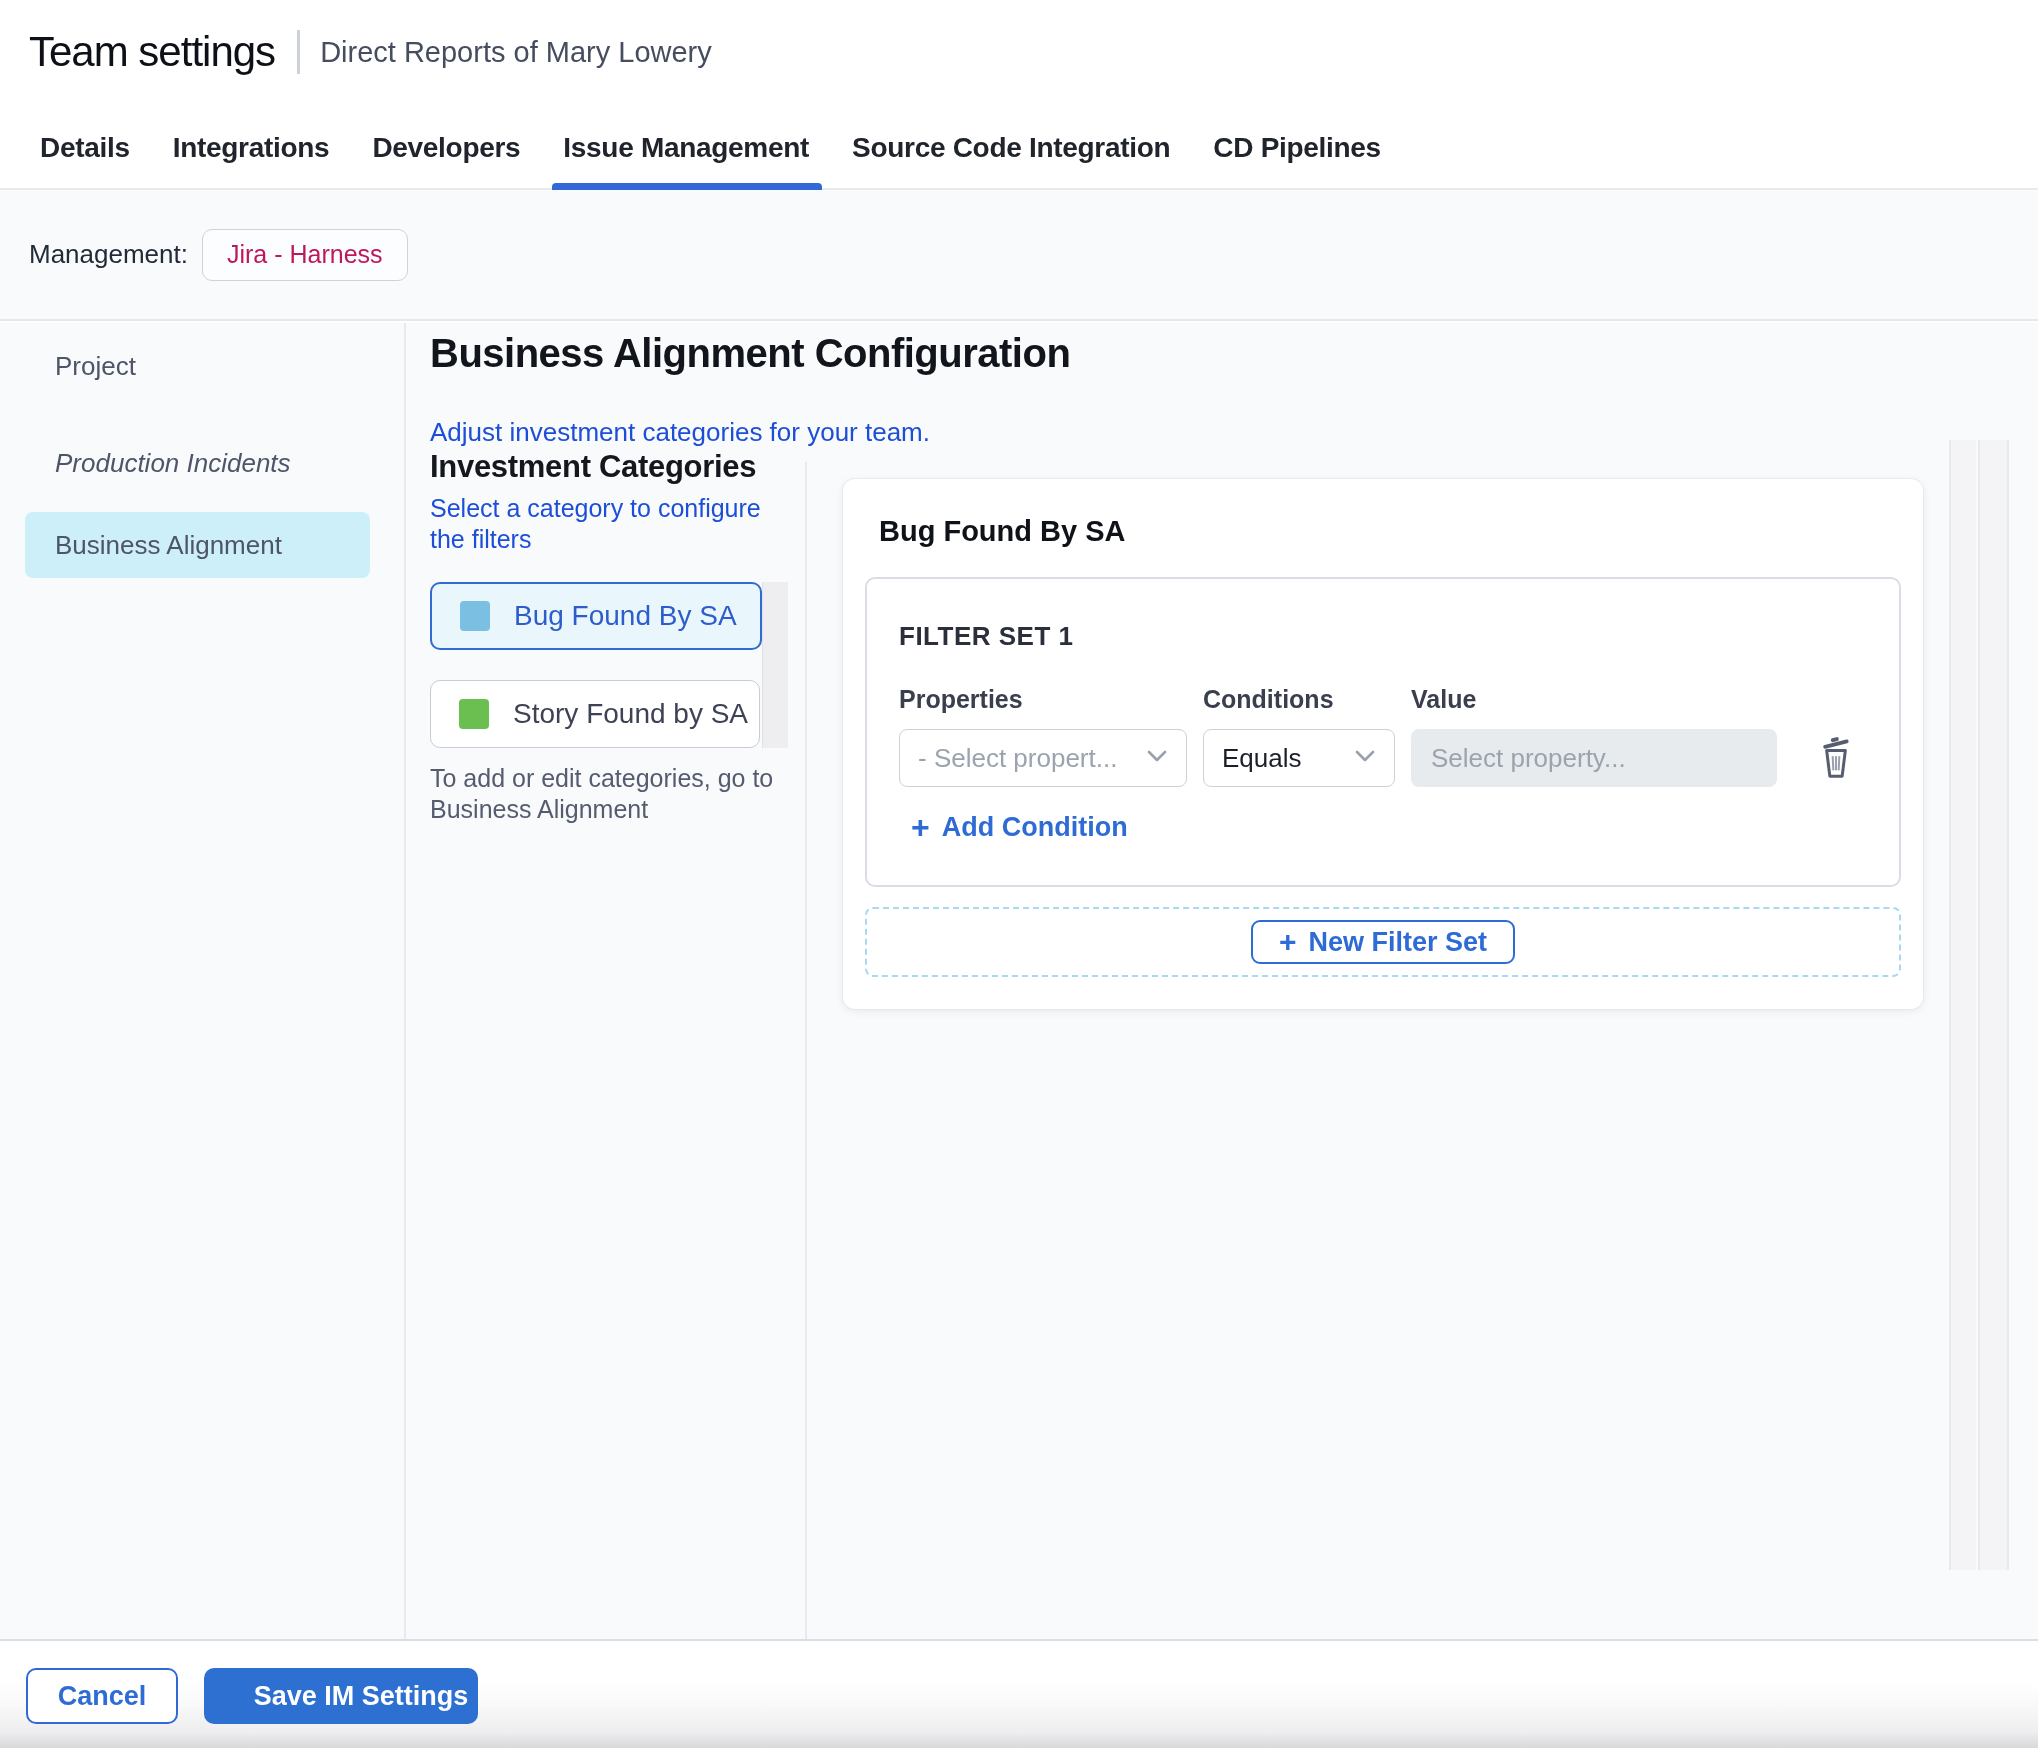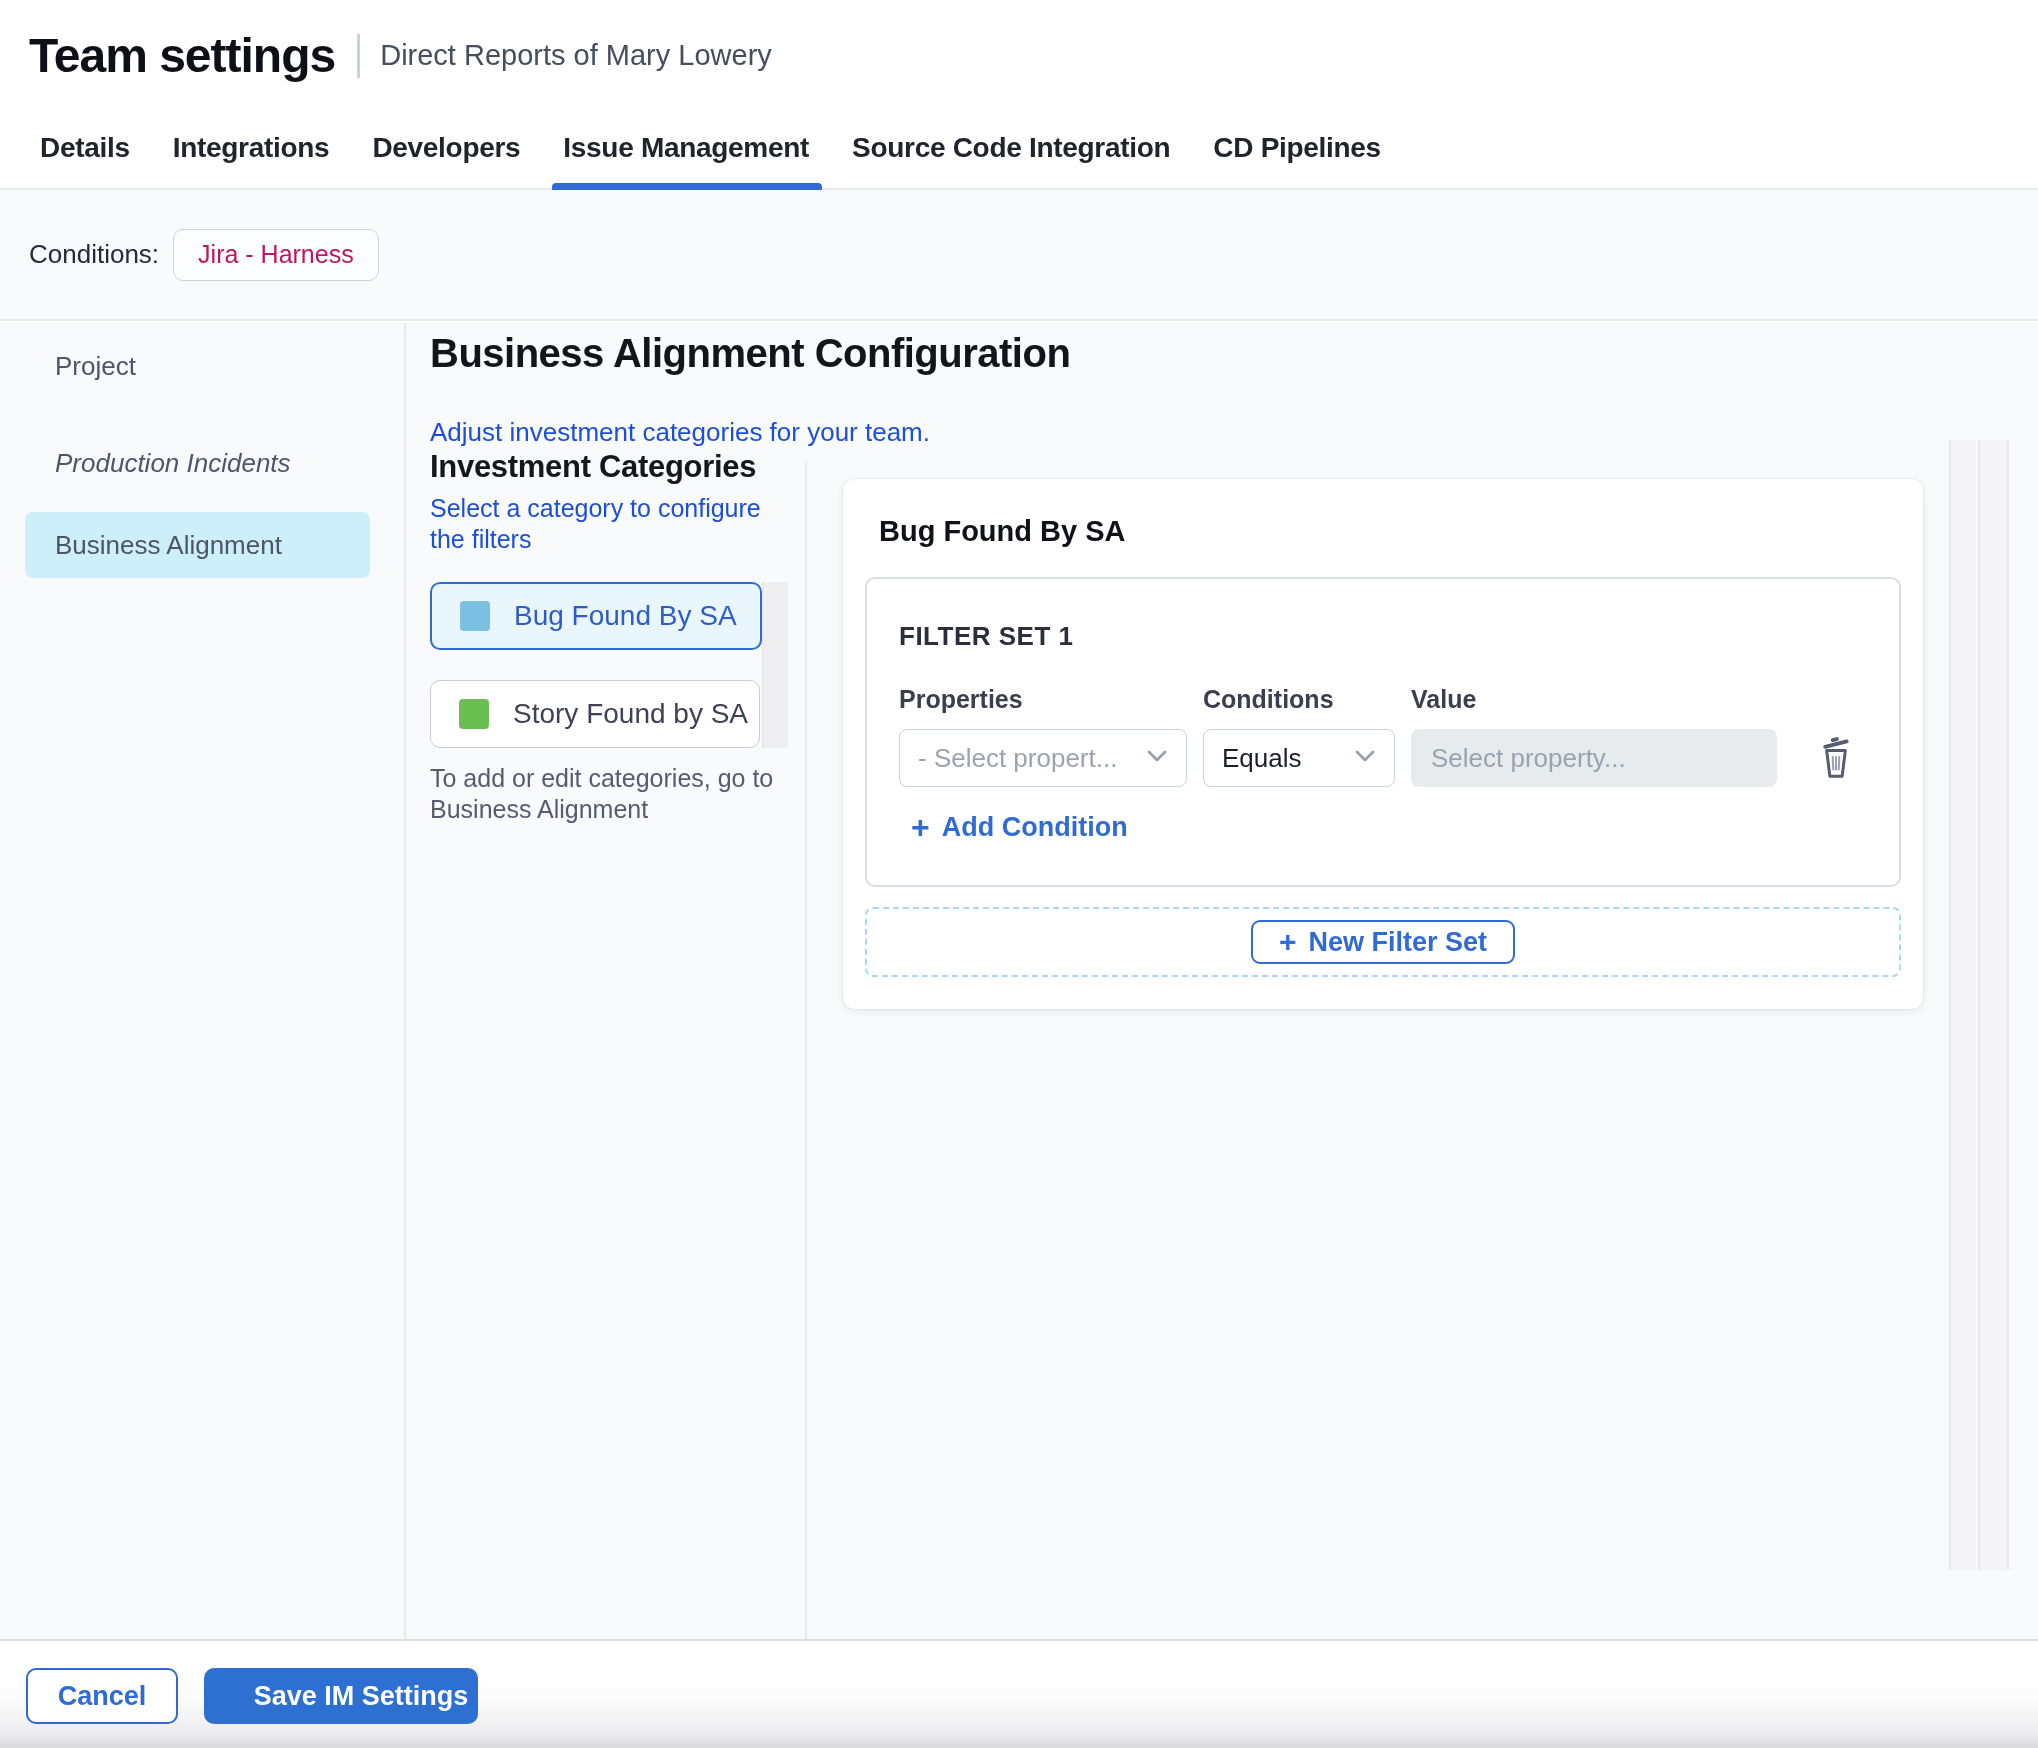--- a/index.html
+++ b/index.html
@@ -3,21 +3,21 @@
 <meta charset="utf-8">
 <style>
   * { margin:0; padding:0; box-sizing:border-box; }
   html,body { width:2038px; height:1748px; }
   body { font-family:"Liberation Sans", sans-serif; background:#ffffff; overflow:hidden; }
   #app { position:relative; width:2038px; height:1748px; background:#ffffff; }
 
   
   .header { position:absolute; top:0; left:0; width:100%; height:190px; background:#ffffff; border-bottom:2px solid #e8eaee; }
   .title-row { position:absolute; left:29px; top:28px; display:flex; align-items:center; }
-  .page-title { font-size:48px; font-weight:700; letter-spacing:-1px; color:#0d1016; }
+  .page-title { font-size:42px; font-weight:400; letter-spacing:-1px; color:#0d1016; }
   .title-sep { width:3px; height:44px; background:#ccd2da; margin:0 20px 0 22px; }
   .page-subtitle { font-size:29px; font-weight:400; color:#454d5e; }
   .tabs { position:absolute; left:40px; bottom:-2px; display:flex; gap:43px; align-items:flex-end; }
   .tab { position:relative; font-size:28px; font-weight:700; letter-spacing:-0.3px; color:#20242c; padding:0 0 26px 0; cursor:pointer; }
   .tab.active::after { content:""; position:absolute; left:-11px; right:-13px; bottom:0; height:7px; background:#3269d8; border-radius:4px 4px 0 0; }
 
   
   .integration-bar { position:absolute; top:190px; left:0; width:100%; height:131px; background:#f8fafc; border-bottom:2px solid #e6e8ed; }
   .integration-inner { position:absolute; left:29px; top:0; height:100%; display:flex; align-items:center; }
   .integration-label { font-size:26px; font-weight:500; color:#232b3a; }
@@ -101,21 +101,21 @@
       <div class="tab">Integrations</div>
       <div class="tab">Developers</div>
       <div class="tab active">Issue Management</div>
       <div class="tab">Source Code Integration</div>
       <div class="tab">CD Pipelines</div>
     </div>
   </div>
 
   <div class="integration-bar">
     <div class="integration-inner">
-      <span class="integration-label">Conditions:</span>
+      <span class="integration-label">Management:</span>
       <span class="integration-chip">Jira - Harness</span>
     </div>
   </div>
 
   <div class="content">
 
     <div class="sidebar">
       <div class="side-item si-0">Project</div>
       <div class="side-item si-1">Production Incidents</div>
       <div class="side-item si-2 sel">Business Alignment</div>

